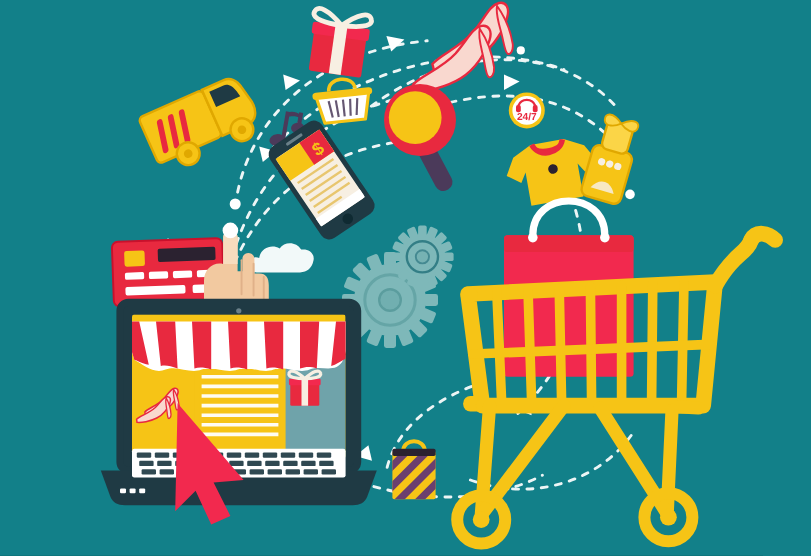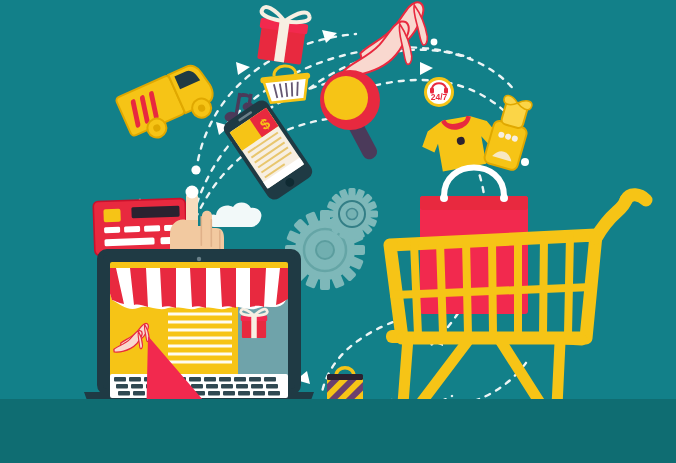--- a/index.html
+++ b/index.html
@@ -1,18 +1,18 @@
 <!DOCTYPE html>
 <html><head>
 <meta charset="utf-8">
 <style>
   html,body{margin:0;padding:0;background:#0f6d72;}
   body{font-family:"Liberation Sans",sans-serif;}
   #stage{
-    position:relative;width:676px;height:399px;overflow:hidden;
+    position:relative;width:676px;height:463px;overflow:hidden;
     background:#128089;
     text-align:center;
   }
   #stage svg{display:block;width:676px;height:463px;}
 </style>
 </head>
 <body>
 
 <div id="stage" style="background: rgb(18, 128, 137);">
 <svg viewBox="0 0 676 463" xmlns="http://www.w3.org/2000/svg">

